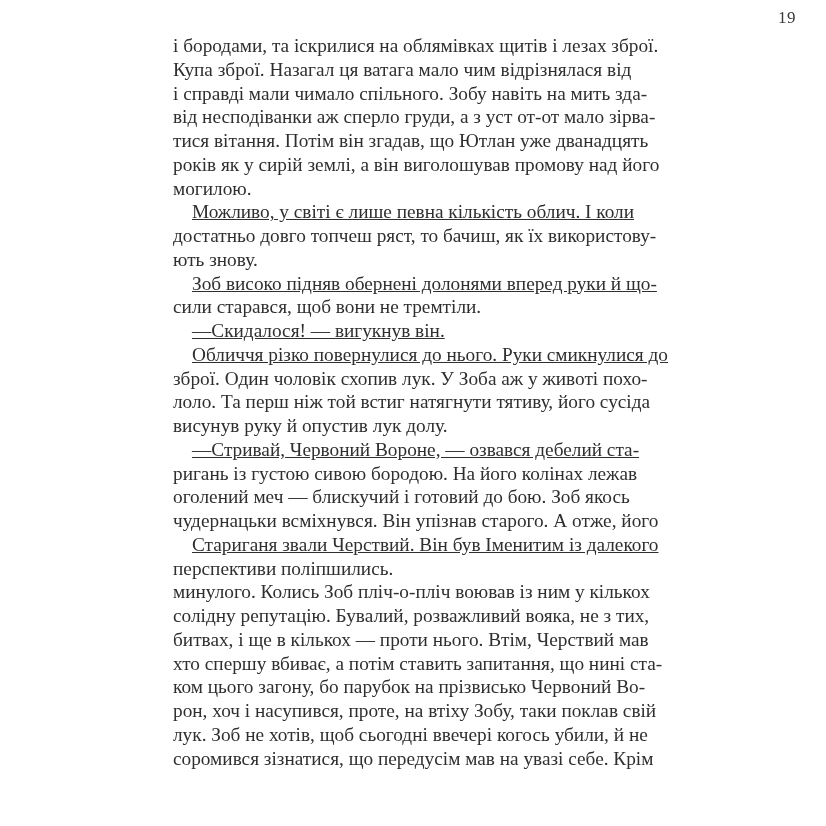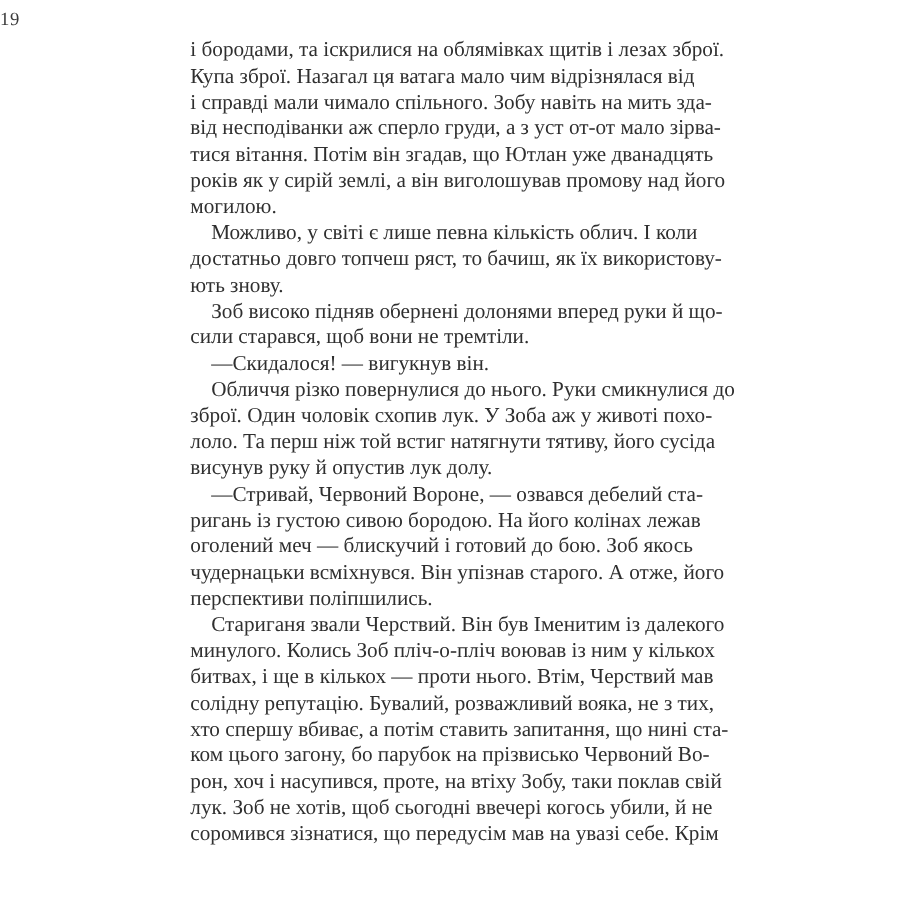--- a/index.html
+++ b/index.html
@@ -1,34 +1,34 @@
 <!DOCTYPE html>
 <html><head>
 <meta charset="utf-8">
 <style>
   html, body { margin: 0; padding: 0; background: #ffffff; }
   body { width: 826px; height: 826px; position: relative; overflow: hidden; }
   .page-number {
     position: absolute; left: 0; width: 796px; top: 8px;
-    text-align: left;
+    text-align: right;
     font-family: "Liberation Serif", "DejaVu Serif", serif;
     font-size: 17px; color: #3a3a3a; letter-spacing: 0.5px;
   }
   .text-block {
     position: absolute; left: 173px; top: 34px; width: 450px;
     font-family: "Liberation Serif", "DejaVu Serif", serif;
     font-size: 19.3px; line-height: 23.75px; color: #2f2f2f;
   }
   .line {
     display: block; white-space: nowrap;
     text-align: justify; text-align-last: justify;
     height: 23.75px;
   }
   .line.last { text-align-last: left; }
-  .line.indent { padding-left: 19px; }
+  .line.indent { padding-left: 19px; text-decoration: underline; }
 </style>
 </head>
 <body>
 
 <div class="page-number">19</div>
 
 <div class="text-block" id="text-block">
     <span class="line">і бородами, та іскрилися на облямівках щитів і лезах зброї.</span>
     <span class="line">Купа зброї. Назагал ця ватага мало чим відрізнялася від</span>
     <span class="line">і справді мали чимало спільного. Зобу навіть на мить зда-</span>
@@ -43,23 +43,23 @@
     <span class="line last">сили старався, щоб вони не тремтіли.</span>
     <span class="line indent last">—Скидалося! — вигукнув він.</span>
     <span class="line indent">Обличчя різко повернулися до нього. Руки смикнулися до</span>
     <span class="line">зброї. Один чоловік схопив лук. У Зоба аж у животі похо-</span>
     <span class="line">лоло. Та перш ніж той встиг натягнути тятиву, його сусіда</span>
     <span class="line last">висунув руку й опустив лук долу.</span>
     <span class="line indent">—Стривай, Червоний Вороне, — озвався дебелий ста-</span>
     <span class="line">ригань із густою сивою бородою. На його колінах лежав</span>
     <span class="line">оголений меч — блискучий і готовий до бою. Зоб якось</span>
     <span class="line">чудернацьки всміхнувся. Він упізнав старого. А отже, його</span>
+    <span class="line indent">Стариганя звали Черствий. Він був Іменитим із далекого</span>
     <span class="line last">перспективи поліпшились.</span>
-    <span class="line indent">Стариганя звали Черствий. Він був Іменитим із далекого</span>
     <span class="line">минулого. Колись Зоб пліч-о-пліч воював із ним у кількох</span>
+    <span class="line">солідну репутацію. Бувалий, розважливий вояка, не з тих,</span>
     <span class="line">битвах, і ще в кількох — проти нього. Втім, Черствий мав</span>
-    <span class="line">солідну репутацію. Бувалий, розважливий вояка, не з тих,</span>
     <span class="line">хто спершу вбиває, а потім ставить запитання, що нині ста-</span>
     <span class="line">ком цього загону, бо парубок на прізвисько Червоний Во-</span>
     <span class="line">рон, хоч і насупився, проте, на втіху Зобу, таки поклав свій</span>
     <span class="line">лук. Зоб не хотів, щоб сьогодні ввечері когось убили, й не</span>
     <span class="line">соромився зізнатися, що передусім мав на увазі себе. Крім</span>
   </div>
 
 </body></html>

